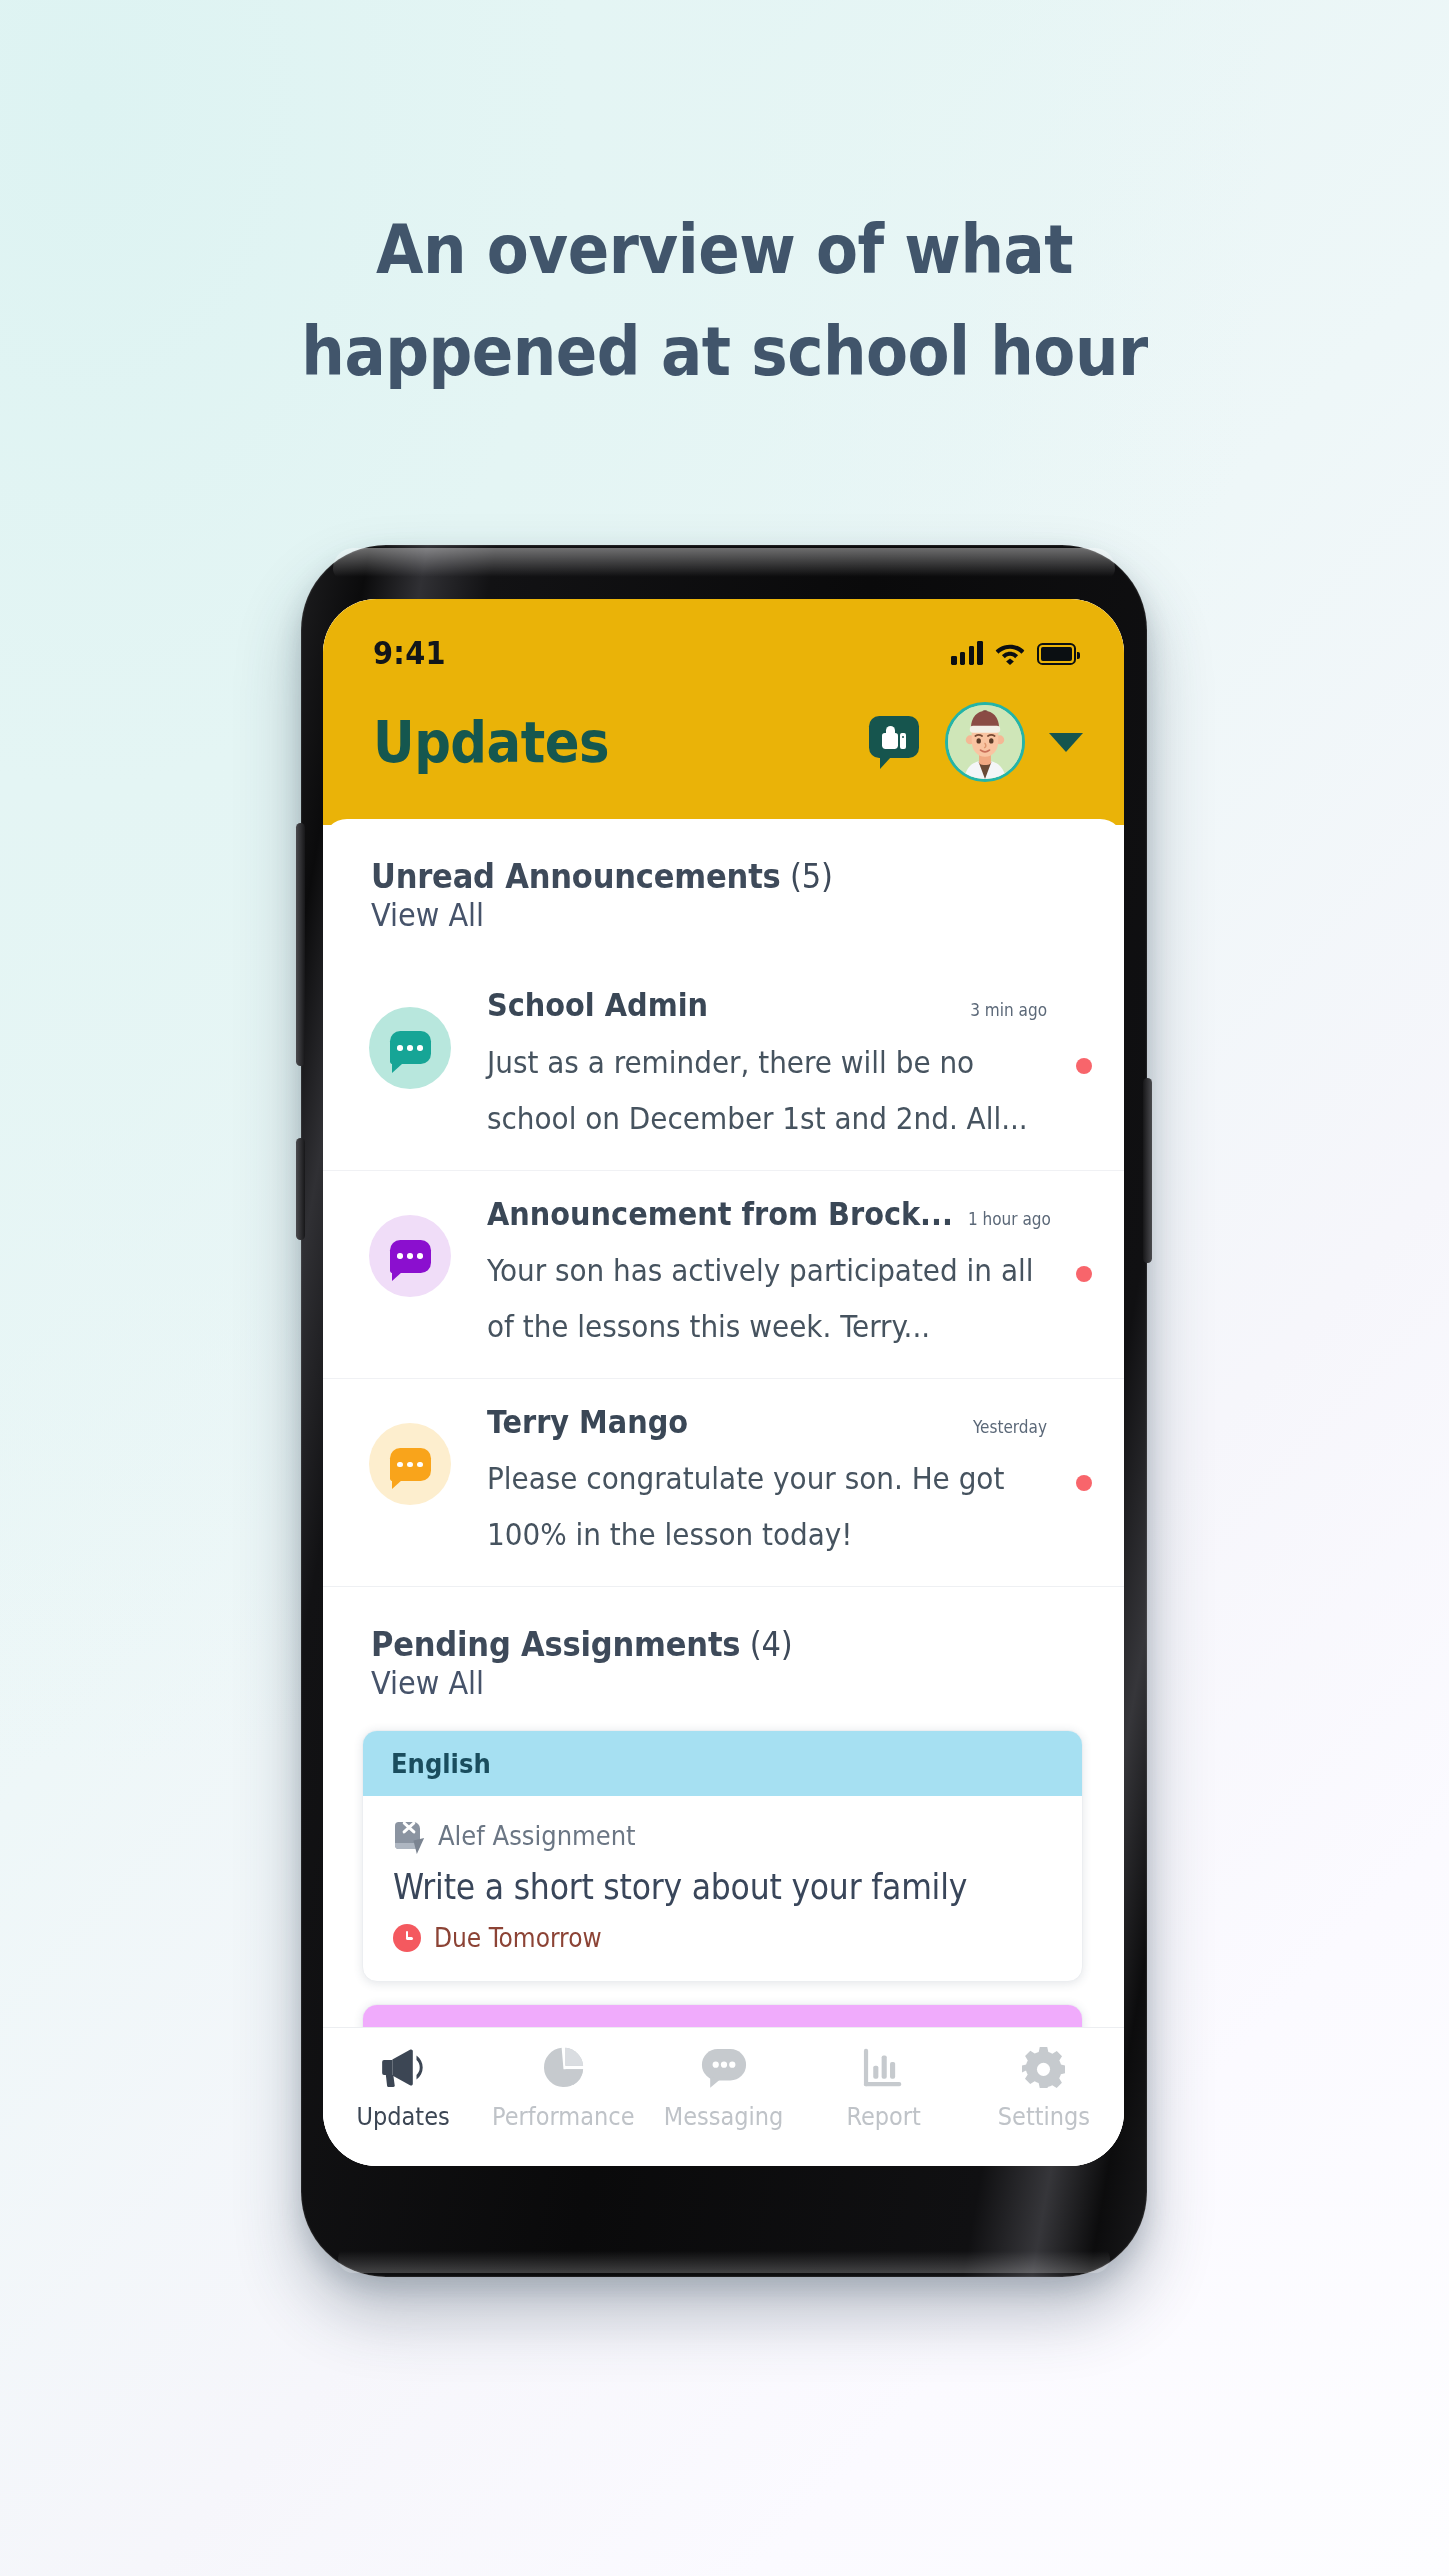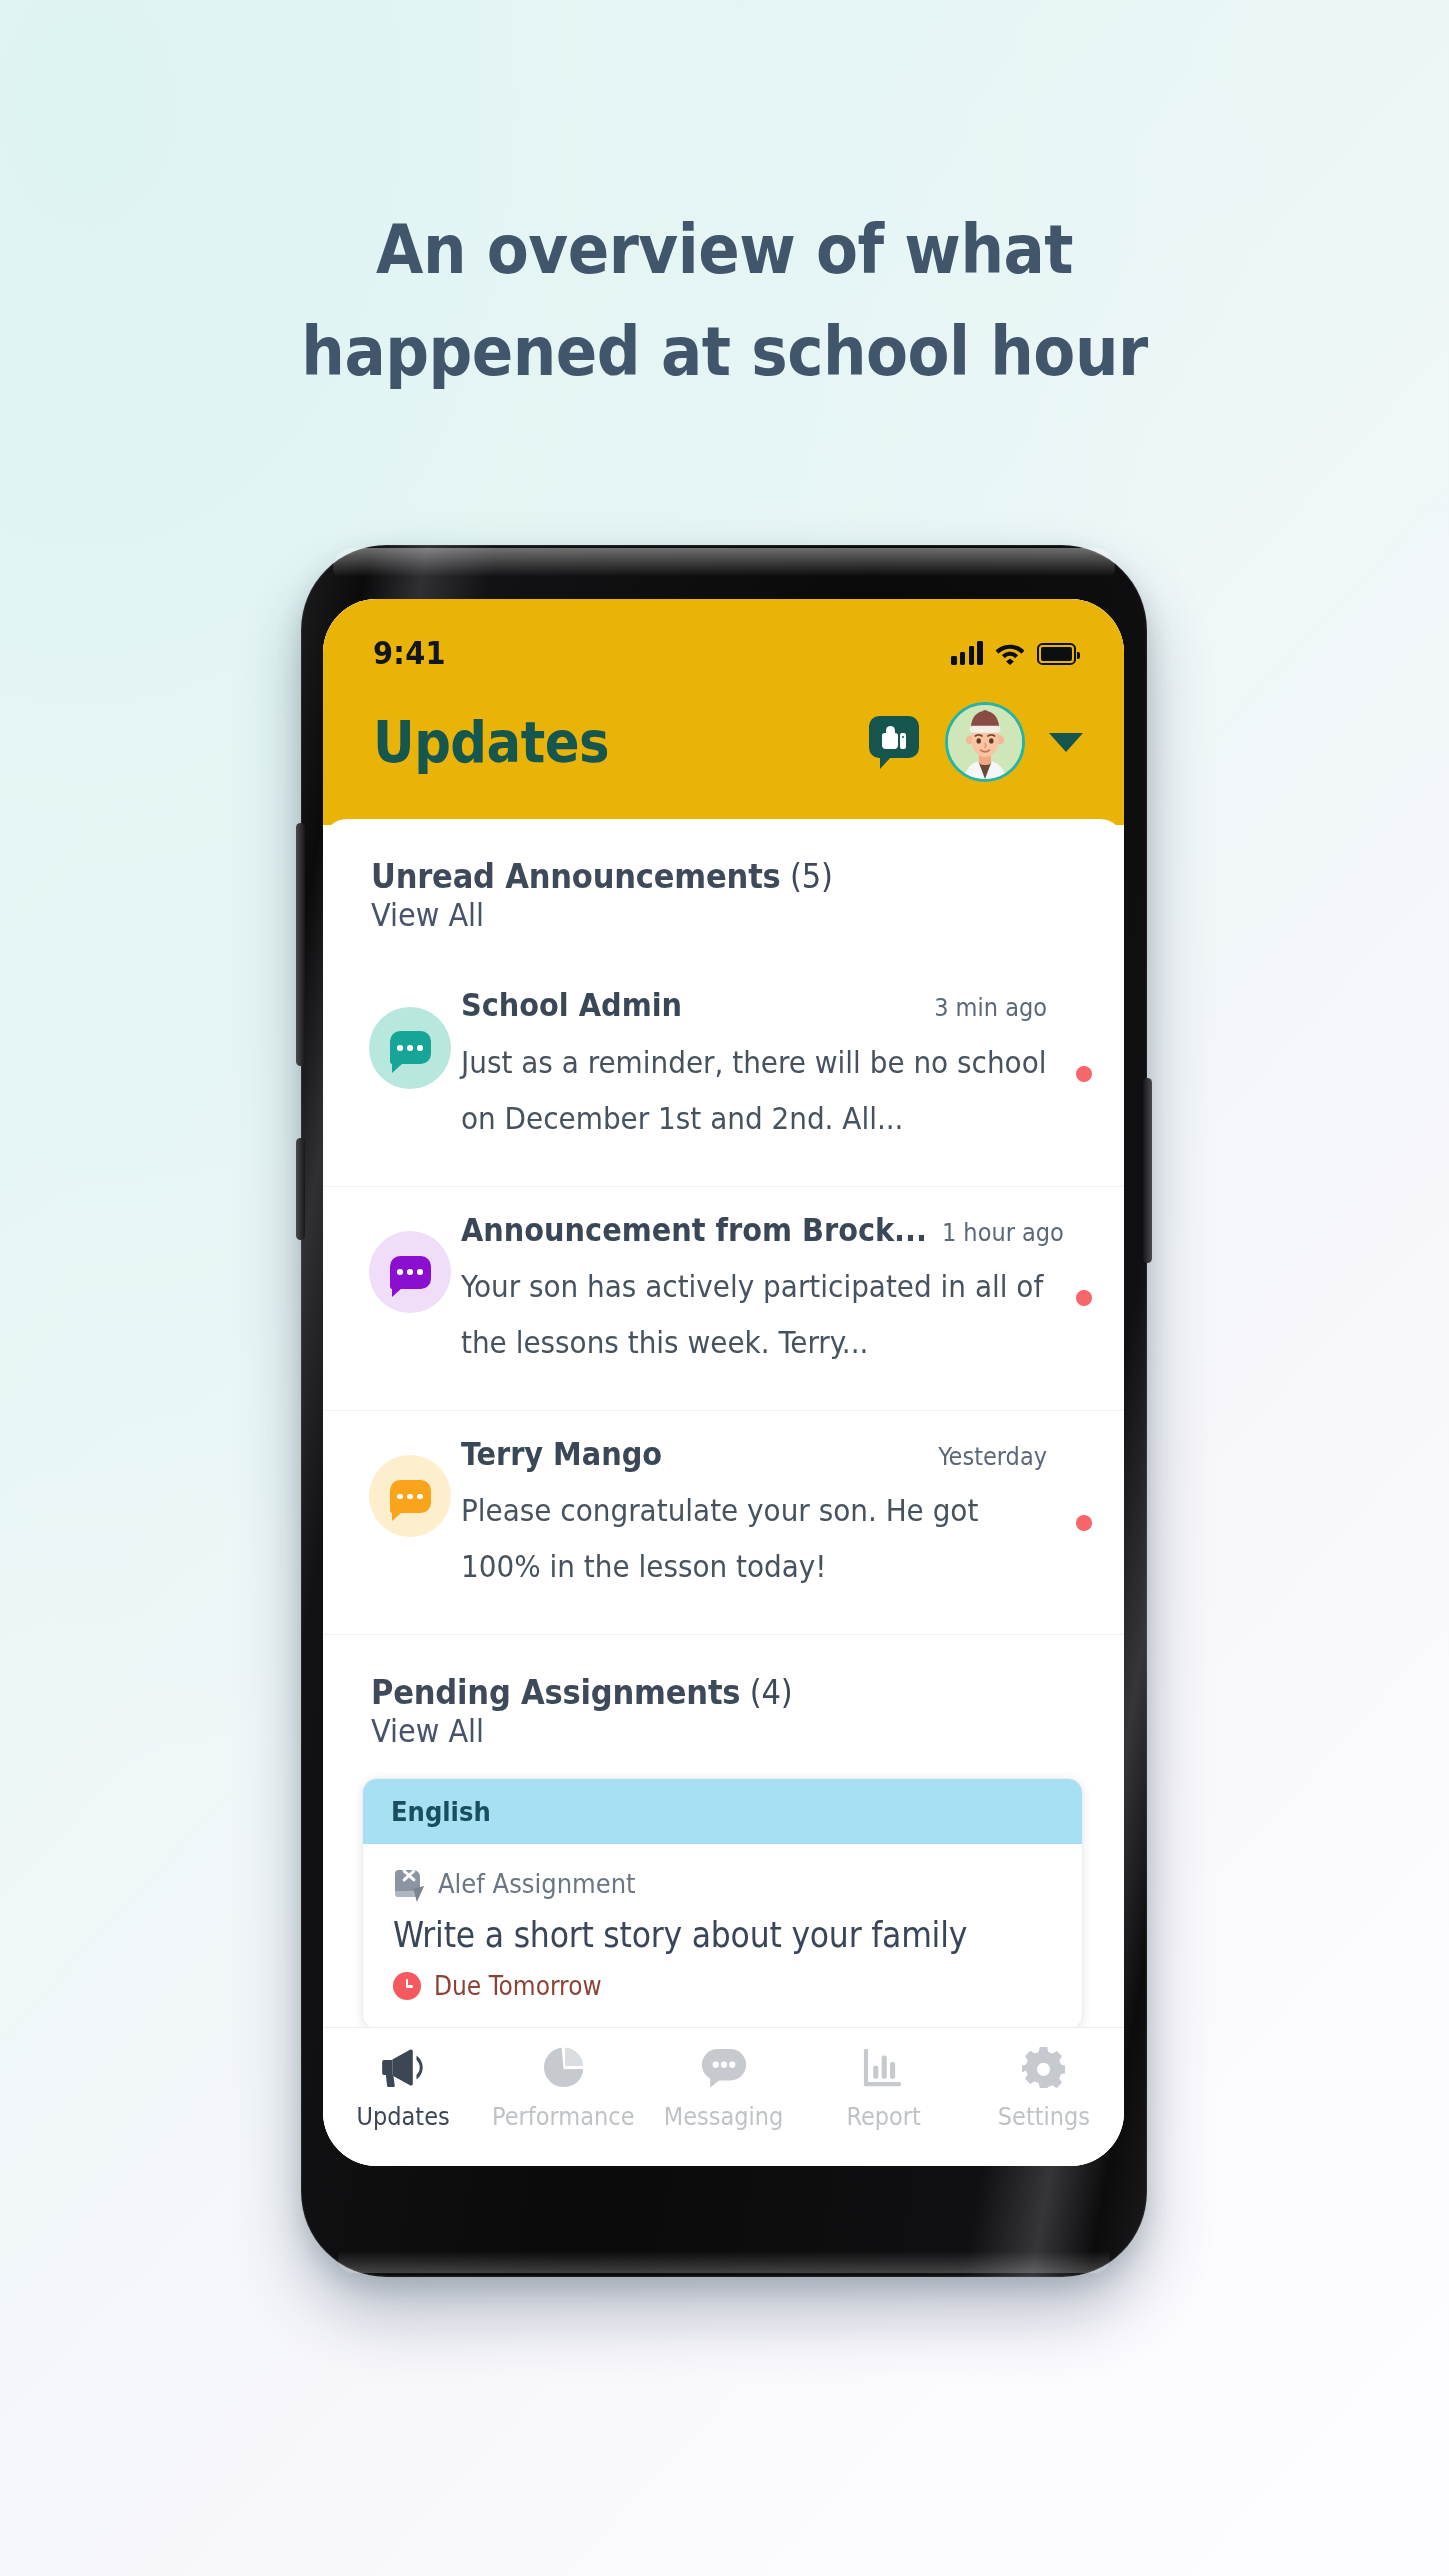--- a/index.html
+++ b/index.html
@@ -268,22 +268,22 @@
     font-family: "DejaVu Sans Condensed", "Liberation Sans Narrow", "Liberation Sans", sans-serif;
     font-size: 32px;
     color: #46536a;
   }
 
   .ann-list { border-bottom: 1.9px solid #eef0f3; }
 
   .ann {
     display: flex;
     align-items: flex-start;
-    gap: 10px;
-    padding: 24px 45px 40px 46px;
+    gap: 36px;
+    padding: 24px 45px 24px 46px;
     position: relative;
     border-bottom: 1.9px solid #f0f1f4;
   }
   .ann:last-child { border-bottom: none; }
 
   .ann-av {
     flex: 0 0 auto;
     width: 82px; height: 82px;
     border-radius: 50%;
     display: flex; align-items: center; justify-content: center;
@@ -312,21 +312,21 @@
   }
   .ann-name {
     font-family: "DejaVu Sans Condensed", "Liberation Sans Narrow", "Liberation Sans", sans-serif;
     font-weight: bold;
     font-size: 32px;
     color: #3a4756;
     white-space: nowrap;
   }
   .ann-time {
     font-family: "DejaVu Sans Condensed", "Liberation Sans Narrow", "Liberation Sans", sans-serif;
-    font-size: 25px;
+    font-size: 17px;
     color: #5b6878;
     white-space: nowrap;
   }
   .ann-text {
     margin-top: 9.3px;
     font-family: "DejaVu Sans Condensed", "Liberation Sans Narrow", "Liberation Sans", sans-serif;
     font-size: 31px;
     line-height: 56px;
     color: #46535f;
   }

